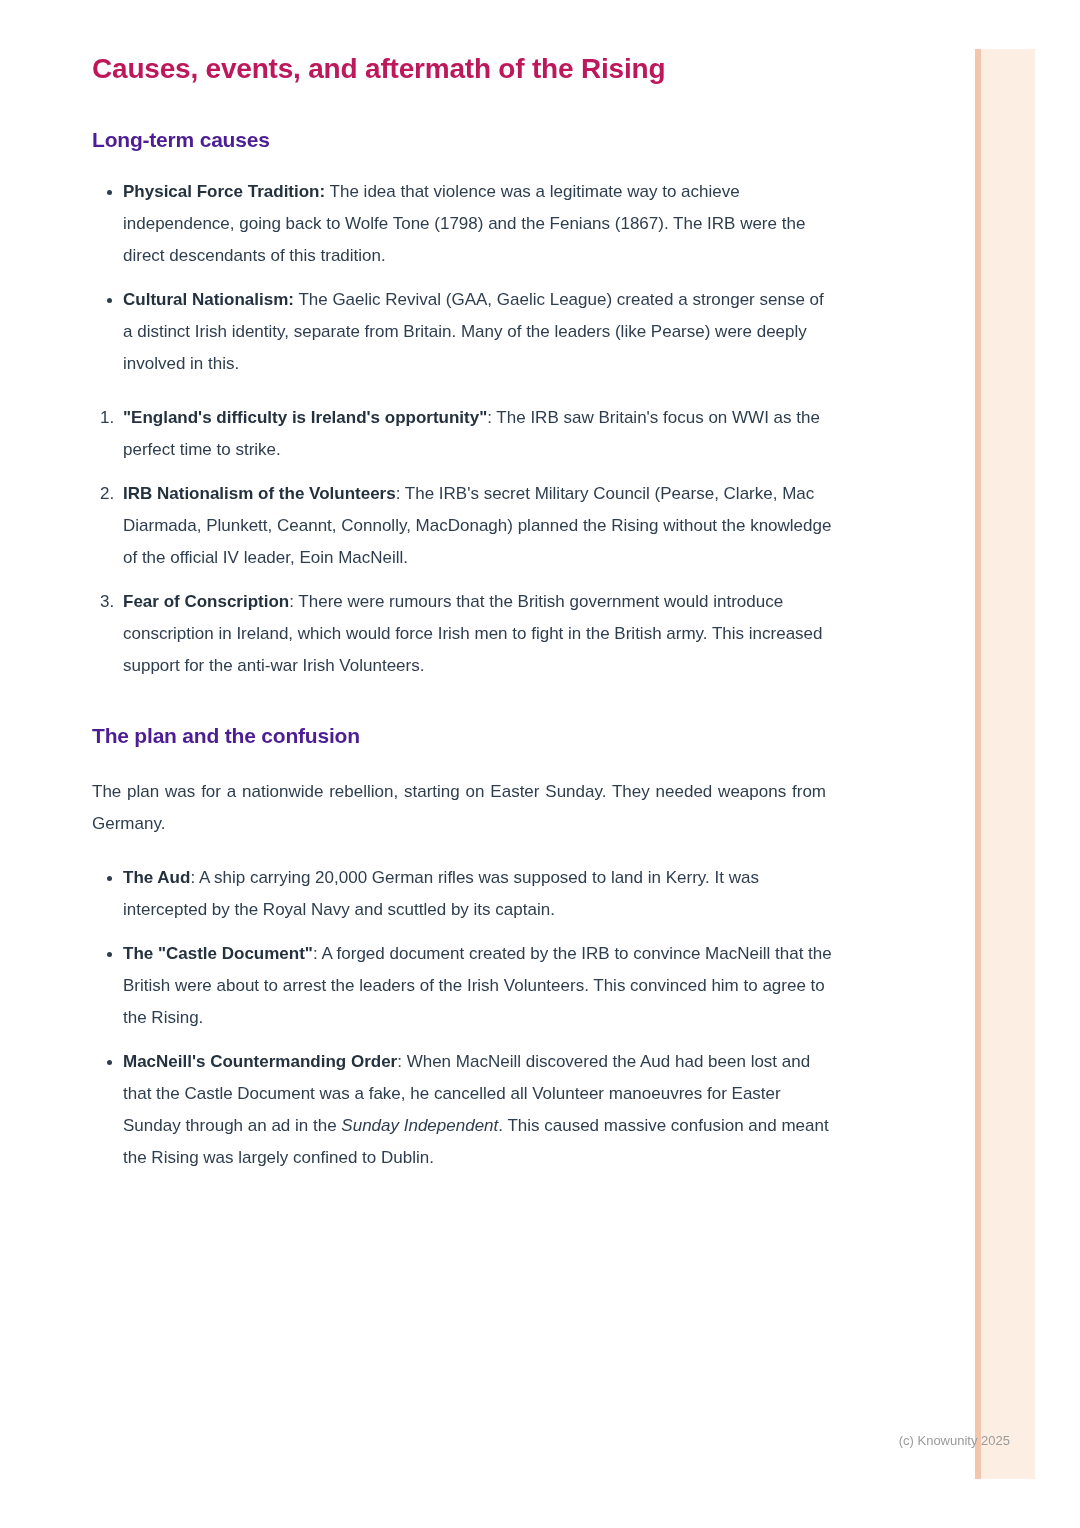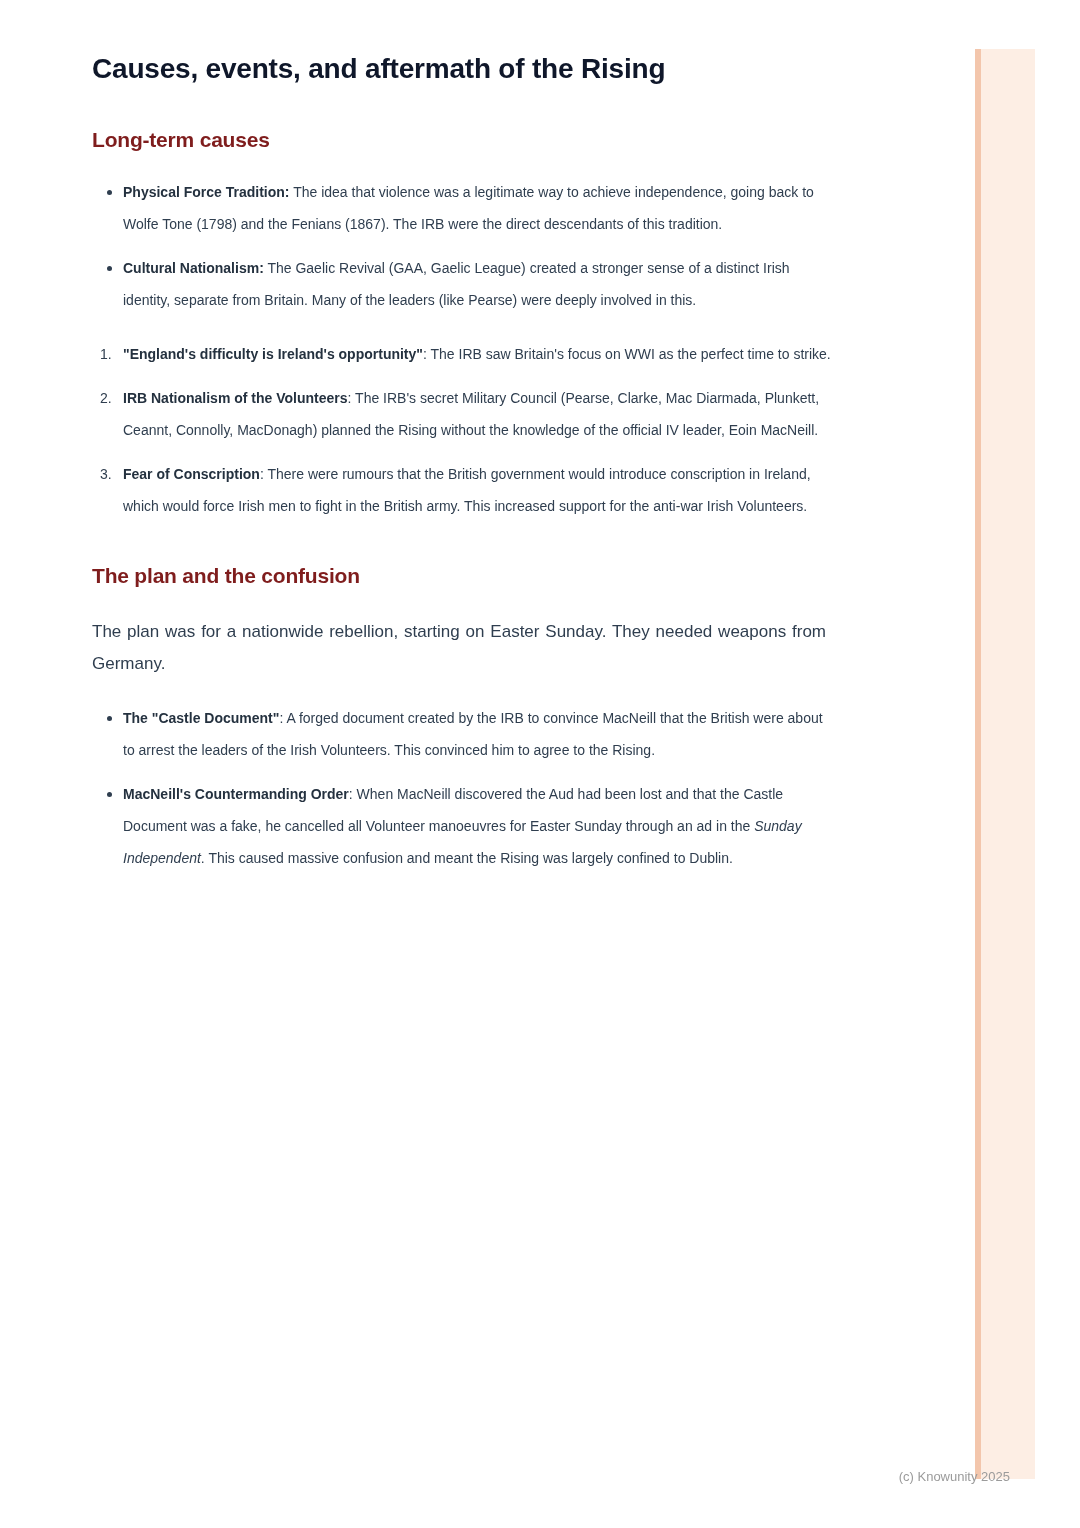--- a/index.html
+++ b/index.html
@@ -25,42 +25,42 @@
     position: absolute;
     left: 92px;
     top: 0;
     width: 742px;
   }
   h1.page-title {
     margin: 52px 0 0 0;
     font-size: 28px;
     line-height: 34px;
     font-weight: 700;
-    color: #0f172a;
+    color: #be185d;
     letter-spacing: -0.2px;
   }
   h2.section-heading {
     margin: 40px 0 0 0;
     font-size: 21px;
     line-height: 28px;
     font-weight: 700;
-    color: #7f1d1d;
+    color: #4c1d95;
     letter-spacing: -0.2px;
   }
   ul.doc-list, ol.doc-list {
     margin: 22px 0 0 0;
     padding: 0;
     list-style: none;
   }
   ol.doc-list { counter-reset: li; }
   .doc-list li {
     position: relative;
     padding-left: 31px;
     margin: 0 0 12px 0;
-    font-size: 14px;
+    font-size: 17px;
     line-height: 32px;
   }
   .doc-list li:last-child { margin-bottom: 0; }
   ul.doc-list li::before {
     content: "";
     position: absolute;
     left: 15px;
     top: 14px;
     width: 5px;
     height: 5px;
@@ -79,21 +79,21 @@
   .lead { font-weight: 700; color: #24313F; }
   .intro {
     margin: 26px 8px 0 0;
     font-size: 17px;
     line-height: 32px;
     text-align: justify;
   }
   .italic { font-style: italic; }
   .footer-note {
     position: absolute;
-    top: 1468px;
+    top: 1432px;
     right: 70px;
     font-size: 13px;
     line-height: 18px;
     color: #9B9B9B;
     z-index: 2;
   }
 </style>
 </head>
 <body>
 
@@ -113,20 +113,21 @@
 
     <ol class="doc-list">
       <li><span class="lead">"England's difficulty is Ireland's opportunity"</span><span>: The IRB saw Britain's focus on WWI as the perfect time to strike.</span></li>
       <li><span class="lead">IRB Nationalism of the Volunteers</span><span>: The IRB's secret Military Council (Pearse, Clarke, Mac Diarmada, Plunkett, Ceannt, Connolly, MacDonagh) planned the Rising without the knowledge of the official IV leader, Eoin MacNeill.</span></li>
       <li><span class="lead">Fear of Conscription</span><span>: There were rumours that the British government would introduce conscription in Ireland, which would force Irish men to fight in the British army. This increased support for the anti-war Irish Volunteers.</span></li>
     </ol>
 
     <h2 class="section-heading">The plan and the confusion</h2>
     <p class="intro">The plan was for a nationwide rebellion, starting on Easter Sunday. They needed weapons from Germany.</p>
     <ul class="doc-list">
+      <li><span class="lead">The Aud</span><span>: A ship carrying 20,000 German rifles was supposed to land in Kerry. It was intercepted by the Royal Navy and scuttled by its captain.</span></li>
       <li><span class="lead">The "Castle Document"</span><span>: A forged document created by the IRB to convince MacNeill that the British were about to arrest the leaders of the Irish Volunteers. This convinced him to agree to the Rising.</span></li>
       <li><span class="lead">MacNeill's Countermanding Order</span><span>: When MacNeill discovered the Aud had been lost and that the Castle Document was a fake, he cancelled all Volunteer manoeuvres for Easter Sunday through an ad in the </span><span class="italic">Sunday Independent</span><span>. This caused massive confusion and meant the Rising was largely confined to Dublin.</span></li>
     </ul>
 
   </div>
 
   <div class="footer-note">(c) Knowunity 2025</div>
 
 </div>
 

